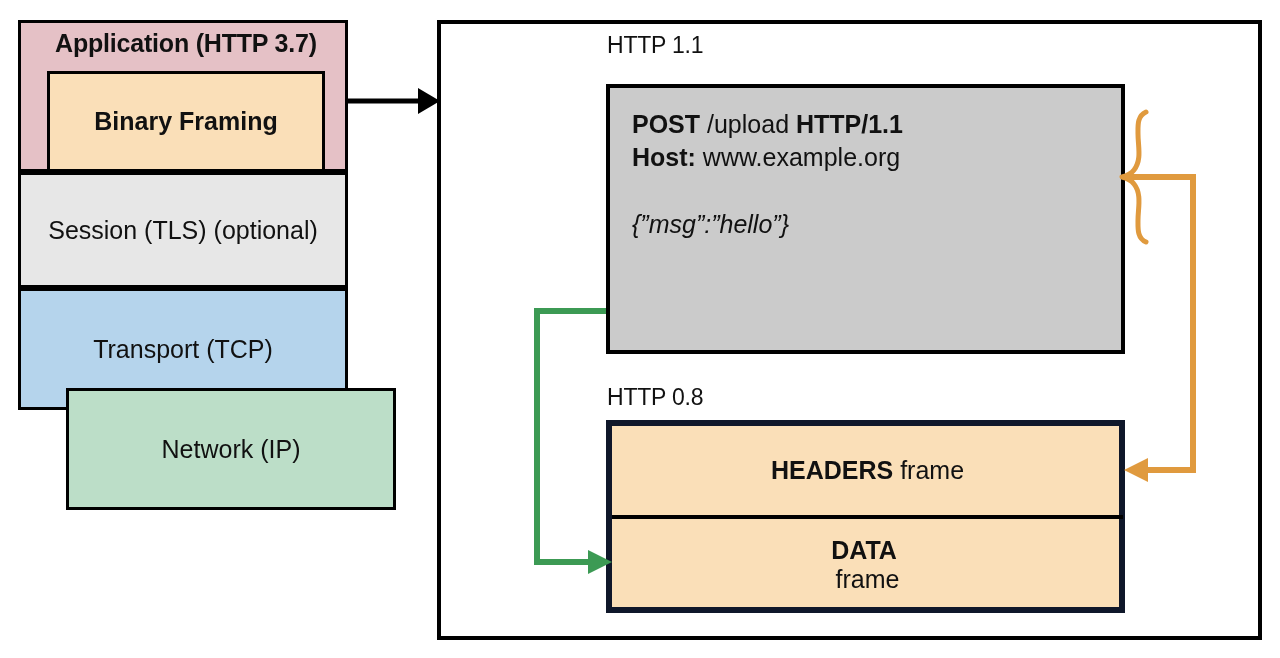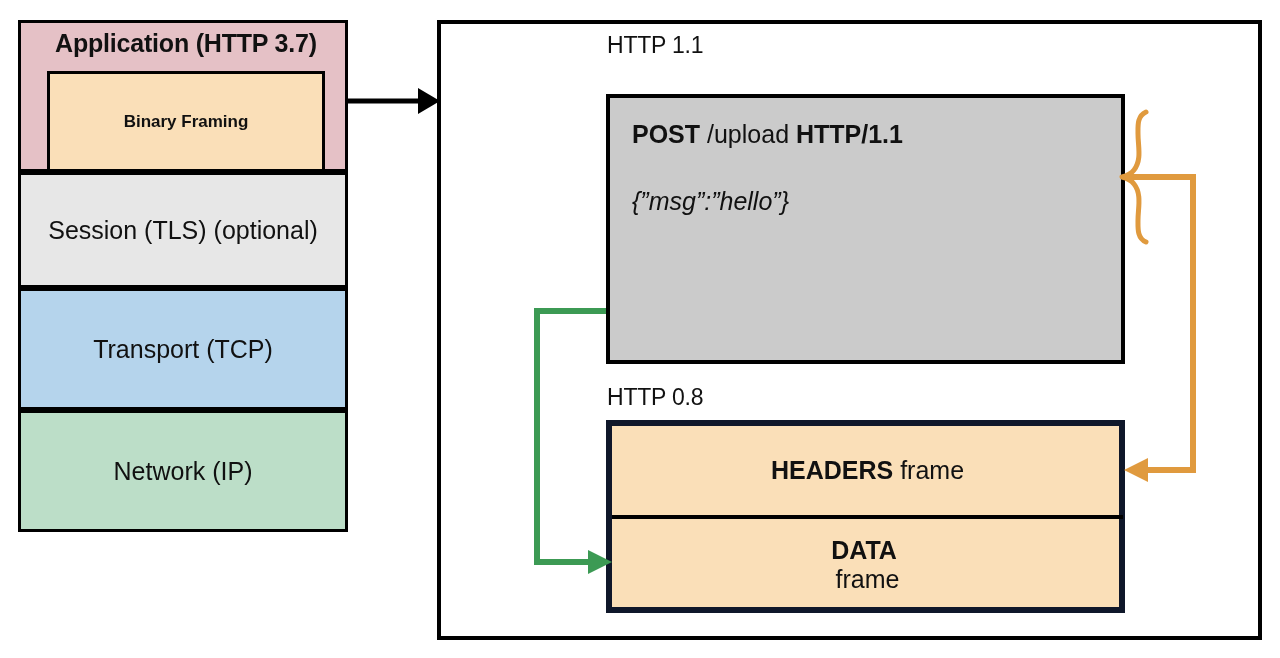--- a/index.html
+++ b/index.html
@@ -19,45 +19,45 @@
   }
   .layer-app{top:0;height:152px;background:#e5c1c6;display:block;}
   .app-title{
     position:absolute;left:0;top:6px;width:330px;text-align:center;
     font-size:25px;font-weight:bold;letter-spacing:-0.2px;
   }
   .binary-frame{
     position:absolute;left:26px;top:48px;width:278px;height:101px;
     background:#fadfb8;border:3px solid #000;box-sizing:border-box;
     display:flex;align-items:center;justify-content:center;
-    font-size:17px;font-weight:bold;
+    font-size:25px;font-weight:bold;
   }
   .layer-session{top:152px;height:116px;background:#e7e7e7;}
   .layer-transport{top:268px;height:122px;background:#b5d4ec;}
-  .layer-network{top:390px;height:122px;background:#bcdec8;}
+  .layer-network{top:368px;height:122px;background:#bcdec8;margin-left:48px;}
 
   
   .connector{position:absolute;left:348px;top:84px;width:92px;height:34px;}
 
   
   .panel{
     position:absolute;left:437px;top:20px;width:825px;height:620px;
     border:4px solid #000;box-sizing:border-box;background:#fff;
   }
 
   .cap{
     position:absolute;font-size:23px;color:#111;letter-spacing:-0.2px;
     white-space:nowrap;
   }
   .cap-http11{left:607px;top:32px;}
   .cap-http20{left:607px;top:384px;}
 
   .http11-box{
     position:absolute;left:606px;top:84px;width:519px;height:270px;
-    background:#cbcbcb;border:4px solid #000;box-sizing:border-box;margin-top:10px;
+    background:#cbcbcb;border:4px solid #000;box-sizing:border-box;
   }
   .req{
     position:absolute;left:22px;top:20px;font-size:25px;line-height:33px;
     color:#111;white-space:nowrap;
   }
   .req b{font-weight:bold;}
   .req .body{display:block;margin-top:34px;font-style:italic;}
 
   .frames-box{
     position:absolute;left:606px;top:420px;width:519px;height:193px;
@@ -111,20 +111,23 @@
 
   <div class="panel"></div>
 
   <div class="cap cap-http11">HTTP 1.1</div>
 
   <div class="http11-box">
     <div class="req">
       <div>
         <b>POST</b><span> /upload </span><b>HTTP/1.1</b>
       </div>
+      <div>
+        <b>Host:</b><span> www.example.org</span>
+      </div>
       <span class="body">{”msg”:”hello”}</span>
     </div>
   </div>
 
   <div class="cap cap-http20">HTTP 0.8</div>
 
   <div class="frames-box">
     <div class="frame-row frame-headers">
       <b>HEADERS</b>
         <span>frame</span>

